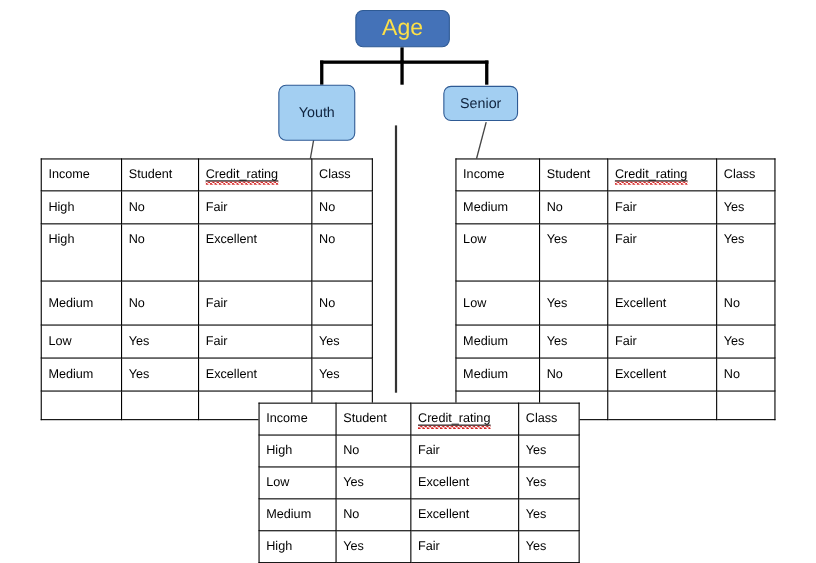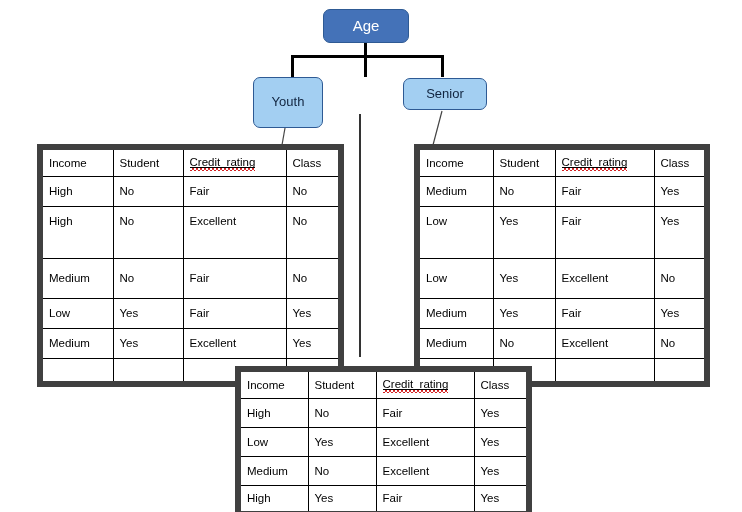--- a/index.html
+++ b/index.html
@@ -28,22 +28,22 @@
     align-items: center;
     justify-content: center;
     text-align: center;
     border-radius: 7px;
     border: 1px solid #2E5A94;
     line-height: 1.12;
     z-index: 5;
   }
   .node-root {
     background: #4472B8;
-    color: #ffffff;
-    font-size: 15px;
+    color: #fde047;
+    font-size: 21px;
   }
   .node-child {
     background: #A3CFF2;
     color: #10243f;
     font-size: 13px;
   }
 
   
   .line {
     position: absolute;
@@ -60,21 +60,21 @@
   }
 
   
   .dtable {
     position: absolute;
     box-sizing: border-box;
     border-collapse: collapse;
     background: #ffffff;
     z-index: 4;
     table-layout: fixed;
-    border: 6px solid #404040;
+    border: 1px solid #404040;
   }
   .dtable td {
     border: 1px solid #000000;
     font-size: 11.5px;
     padding: 0 6px;
     vertical-align: middle;
     white-space: nowrap;
     overflow: hidden;
     background: #ffffff;
   }
@@ -127,21 +127,21 @@
 
   <div class="line" style="left:364px; top:55px; width:3px; height:22px;"></div>
 
   <div class="line" style="left:441px; top:55px; width:3px; height:22px;"></div>
 
   <div class="node node-child" style="left:253px; top:77px; width:70px; height:51px;">
     <span>Youth</span>
   </div>
 
 
-  <div class="node node-child" style="left:403px; top:78px; width:84px; height:32px;">
+  <div class="node node-child" style="left:403px; top:78px; width:68px; height:32px;">
     <span>Senior</span>
   </div>
 
   <svg class="line-slant" style="left:0px; top:0px; width:742px; height:512px; pointer-events:none;">
     <line x1="288" y1="111" x2="282" y2="145" stroke="#444444" stroke-width="1.2"></line>
     <line x1="442" y1="111" x2="433" y2="145" stroke="#444444" stroke-width="1.2"></line>
   </svg>
 
   <div class="line line-thin" style="left:359px; top:114px; width:1.6px; height:243px;"></div>
 

